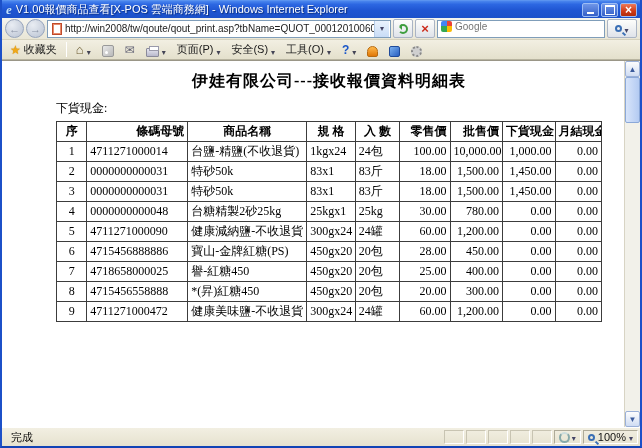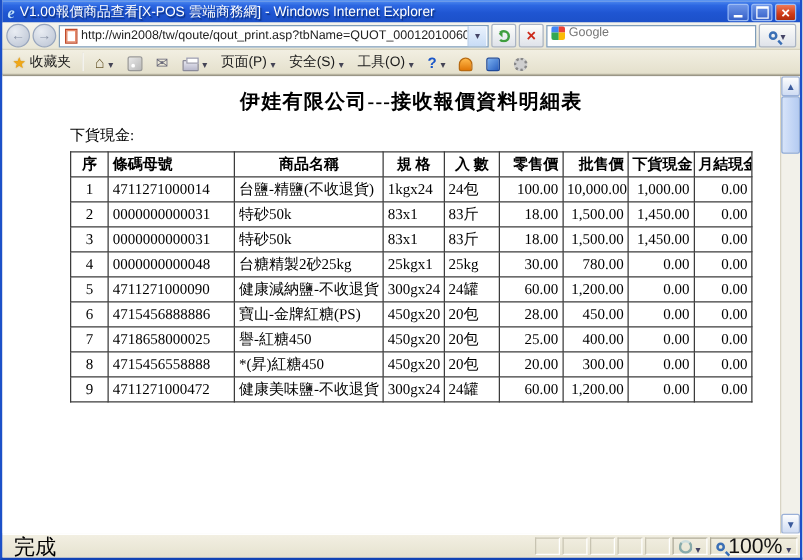--- a/index.html
+++ b/index.html
@@ -80,39 +80,39 @@
   .page-inner { width:546px; }
   .doc-title { text-align:center; font-weight:bold; font-size:16px; letter-spacing:1px; padding:3px 0 8px 0; }
   .meta-row { display:flex; font-size:12px; padding-bottom:4px; }
   .meta-left { display:flex; gap:6px; }
   .meta-right { display:flex; gap:6px; margin-left:148px; }
 
   table.quote { border-collapse:collapse; table-layout:fixed; width:546px; font-size:12px; }
   table.quote th, table.quote td { border:1px solid #3c3c3c; padding:1px 3px; height:15px;
     overflow:hidden; white-space:nowrap; font-weight:normal; }
   table.quote th { font-weight:bold; text-align:center; }
-  table.quote th:nth-child(2) { text-align:left; }
+  table.quote th:nth-child(2) { text-align:right; }
   table.quote th:nth-child(6), table.quote th:nth-child(7),
   table.quote th:nth-child(8), table.quote th:nth-child(9) { text-align:right; }
   td.c0 { text-align:center; }
   td.c1, td.c2, td.c3 { text-align:left; }
   td.c4 { }
   td.c5, td.c6, td.c7, td.c8 { text-align:right; }
 
   
   .vscroll { flex:0 0 16px; background:#f2f1ea; border-left:1px solid #d8d4c4; display:flex; flex-direction:column; }
   .sbtn { height:16px; background:linear-gradient(180deg,#fdfdfd,#cfdcf3); border:1px solid #9ab0d8; border-radius:2px;
     color:#3a5a9c; font-size:8px; display:flex; align-items:center; justify-content:center; }
   .strack { flex:1; position:relative; }
   .sthumb { position:absolute; top:0; left:0; right:0; height:46px; border:1px solid #8ba8d8; border-radius:2px;
     background:linear-gradient(90deg,#d7e4fa,#b4cbf2); }
 
   
   .statusbar { height:19px; flex:0 0 19px; display:flex; align-items:stretch; gap:2px;
-    background:linear-gradient(180deg,#f2efe2,#e6e2cf); border-top:1px solid #fff; padding:2px 2px 2px 4px; font-size:17px; }
+    background:linear-gradient(180deg,#f2efe2,#e6e2cf); border-top:1px solid #fff; padding:2px 2px 2px 4px; font-size:11px; }
   .spanel { display:flex; align-items:center; padding:0 4px; border:1px solid; border-color:#aeaa98 #fff #fff #aeaa98; }
   .s-status { flex:1; border-color:transparent; }
   .s-seg { width:20px; border-color:#c8c4b2 #fff #fff #c8c4b2; }
   .i-globe { width:12px; height:12px; border-radius:50%; margin-right:4px;
     background:radial-gradient(circle at 35% 30%,#9ad0f5,#2a72c8 70%,#1a4a90); box-shadow:inset 0 0 0 1px #1a4a90; position:relative; }
   .i-globe::after { content:""; position:absolute; left:1px; top:4px; width:8px; height:3px; border-radius:50%; background:#5aa84a; }
   .i-swirl { width:11px; height:11px; border-radius:50%; border:2px solid #8aa; border-top-color:#cdd; margin-right:2px; }
   .zoom-text { margin:0 3px; color:#111; }
 </style>
 </head>

